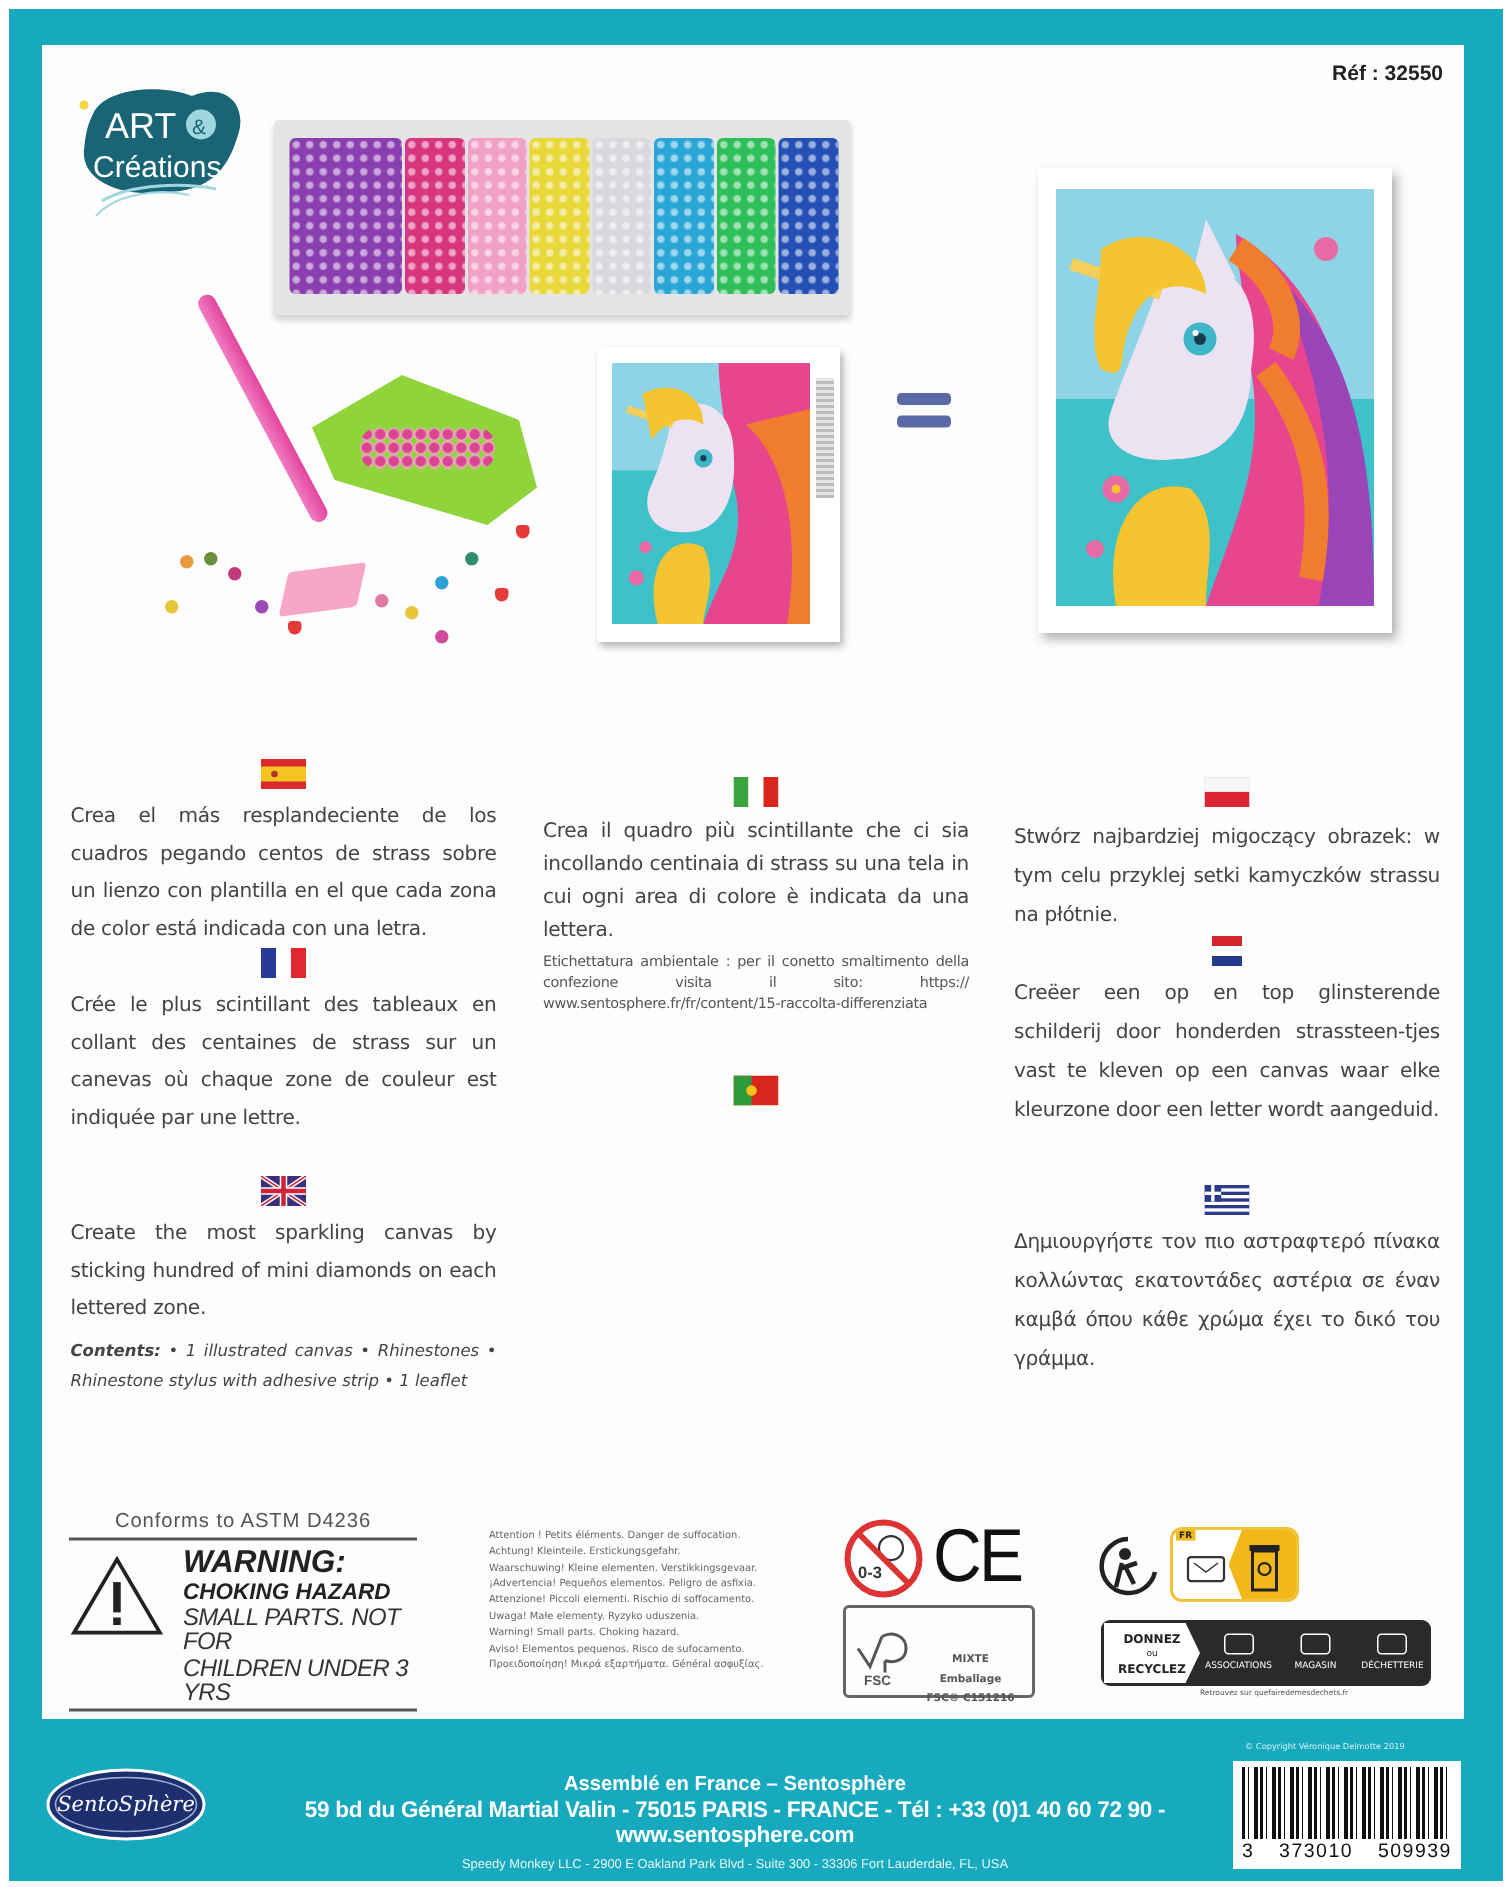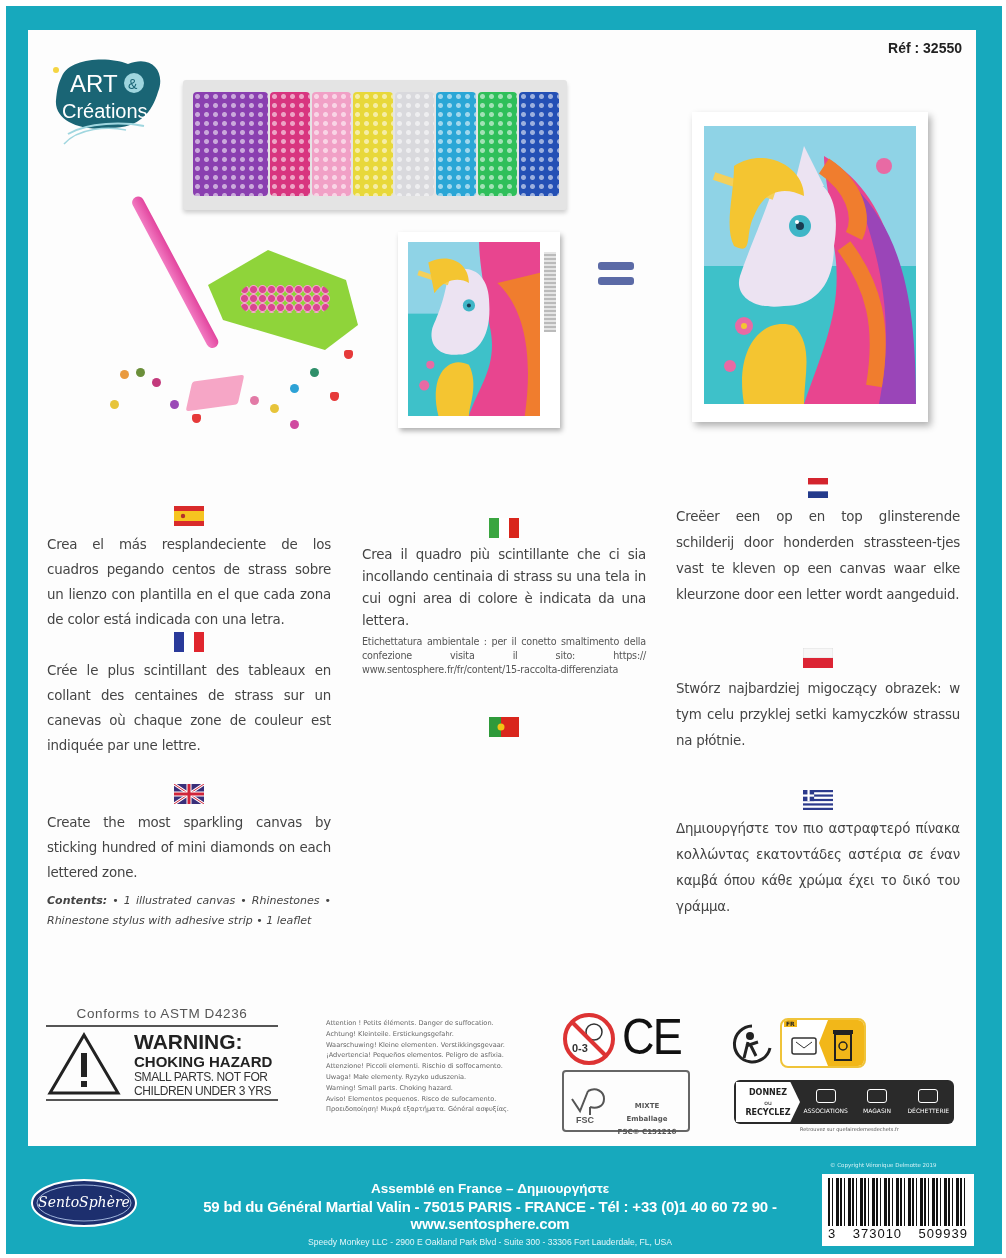--- a/index.html
+++ b/index.html
@@ -42,26 +42,26 @@
   .col { position: absolute; width: 284px; font-family: "DejaVu Sans", sans-serif; font-size: 13.4px; line-height: 25px; color: #444; text-align: justify; }
   .flag { display: block; width: 30px; height: 20px; margin: 0 auto 6px auto; }
   .lang-block p { letter-spacing: -0.2px; }
   .note-small { font-size: 9.6px; line-height: 14px; margin-top: 3px; color: #555; }
   .contents { font-size: 11px; line-height: 20px; font-style: italic; margin-top: 6px; color: #444; }
   .contents b { font-style: italic; font-weight: bold; }
 
   
   .warn-wrap { position: absolute; left: 46px; top: 1006px; width: 232px; }
   .astm { font-family: "Liberation Sans", sans-serif; font-size: 13.5px; letter-spacing: 0.6px; color: #555; text-align: center; padding-bottom: 4px; border-bottom: 2px solid #555; }
-  .warn-body { display: flex; align-items: flex-start; padding: 4px 0 2px 0; border-bottom: 2px solid #555; }
+  .warn-body { display: flex; align-items: flex-start; padding: 4px 0 2px 0; border-bottom: 2px solid #555; font-style: italic; }
   .warn-tri { width: 76px; height: 66px; }
   .warn-text { margin-left: 12px; font-family: "Liberation Sans", sans-serif; color: #222; line-height: 1; }
   .warn-text .w1 { font-size: 21px; font-weight: bold; }
   .warn-text .w2 { font-size: 15px; font-weight: bold; margin-top: 2px; }
-  .warn-text .w3 { font-size: 12px; letter-spacing: -0.4px; margin-top: 2px; color: #333; }
+  .warn-text .w3 { font-size: 16px; letter-spacing: -0.4px; margin-top: 2px; color: #333; }
 
   .multi-warn { position: absolute; left: 326px; top: 1018px; width: 218px; font-size: 6.6px; line-height: 10.8px; color: #666; filter: blur(0.3px); }
 
   
   .cert-age { position: absolute; left: 562px; top: 1012px; width: 54px; height: 54px; }
   .ce-mark { position: absolute; left: 622px; top: 1008px; font-family: "Liberation Sans", sans-serif; font-size: 50px; font-weight: normal; color: #111; letter-spacing: -2px; transform: scaleX(0.9); transform-origin: left; }
   .fsc { position: absolute; left: 562px; top: 1070px; width: 128px; height: 62px; border: 2px solid #666; border-radius: 4px; display: flex; align-items: center; padding: 4px; }
   .fsc-tree { width: 42px; height: 48px; }
   .fsc-text { flex: 1; text-align: center; font-size: 7px; line-height: 13px; color: #555; font-weight: bold; margin-top: 36px; }
 
@@ -228,34 +228,34 @@
   <div class="lang-block" style="margin-top:40px;">
     <svg class="flag" viewBox="0 0 3 2">
         <rect width="3" height="2" fill="#d9261c"></rect>
         <rect width="1.2" height="2" fill="#2f9a3a"></rect>
         <circle cx="1.2" cy="1" r="0.35" fill="#f2c314"></circle>
       </svg>
   </div>
 </div>
 
 <div class="col" style="left:676px; top:478px;">
+  <div class="lang-block" style="margin-top:40px;">
+    <svg class="flag" viewBox="0 0 3 2">
+        <rect width="3" height="1" fill="#f7f7f7" stroke="#ccc" stroke-width="0.05"></rect>
+        <rect y="1" width="3" height="1" fill="#dc2434"></rect>
+      </svg>
+    <p style="line-height:26px; margin-top:8px">Stwórz najbardziej migoczący obrazek: w tym celu przyklej setki kamyczków strassu na płótnie.</p>
+  </div>
   <div class="lang-block">
     <svg class="flag" viewBox="0 0 3 3">
         <rect width="3" height="1" fill="#d4252e"></rect>
         <rect y="1" width="3" height="1" fill="#fff"></rect>
         <rect y="2" width="3" height="1" fill="#243b8c"></rect>
       </svg>
     <p style="line-height:26px">Creëer een op en top glinsterende schilderij door honderden strassteen-tjes vast te kleven op een canvas waar elke kleurzone door een letter wordt aangeduid.</p>
-  </div>
-  <div class="lang-block" style="margin-top:40px;">
-    <svg class="flag" viewBox="0 0 3 2">
-        <rect width="3" height="1" fill="#f7f7f7" stroke="#ccc" stroke-width="0.05"></rect>
-        <rect y="1" width="3" height="1" fill="#dc2434"></rect>
-      </svg>
-    <p style="line-height:26px; margin-top:8px">Stwórz najbardziej migoczący obrazek: w tym celu przyklej setki kamyczków strassu na płótnie.</p>
   </div>
   <div class="lang-block" style="margin-top:36px;">
     <svg class="flag" viewBox="0 0 27 18">
         <rect width="27" height="18" fill="#2c3a8c"></rect>
         <g fill="#fff">
           <rect y="2" width="27" height="2"></rect>
           <rect y="6" width="27" height="2"></rect>
           <rect y="10" width="27" height="2"></rect>
           <rect y="14" width="27" height="2"></rect>
         </g>
@@ -346,21 +346,21 @@
 </div>
 <div class="donnez-foot">Retrouvez sur quefairedemesdechets.fr</div>
 
 <div class="copyright">© Copyright Véronique Delmotte 2019</div>
 <svg class="senlogo" viewBox="0 0 108 50">
   <ellipse cx="54" cy="25" rx="52" ry="23" fill="#1d2f6e" stroke="#fff" stroke-width="2"></ellipse>
   <ellipse cx="54" cy="25" rx="47" ry="18" fill="none" stroke="#9fb3da" stroke-width="1"></ellipse>
   <text x="54" y="29" text-anchor="middle" font-family="DejaVu Serif, serif" font-style="italic" font-size="14" fill="#fff">SentoSphère</text>
 </svg>
 <div class="footer-text">
-  <div class="f1">Assemblé en France – Δημιουργήστε</div>
+  <div class="f1">Assemblé en France – Sentosphère</div>
   <div class="f2">59 bd du Général Martial Valin - 75015 PARIS - FRANCE - Tél : +33 (0)1 40 60 72 90 - www.sentosphere.com</div>
   <div class="f3">Speedy Monkey LLC - 2900 E Oakland Park Blvd - Suite 300 - 33306 Fort Lauderdale, FL, USA</div>
 </div>
 <div class="barcode">
   <div class="bars"></div>
   <div class="digits">
     <span>3</span>
     <span>373010</span>
     <span>509939</span>
   </div>

